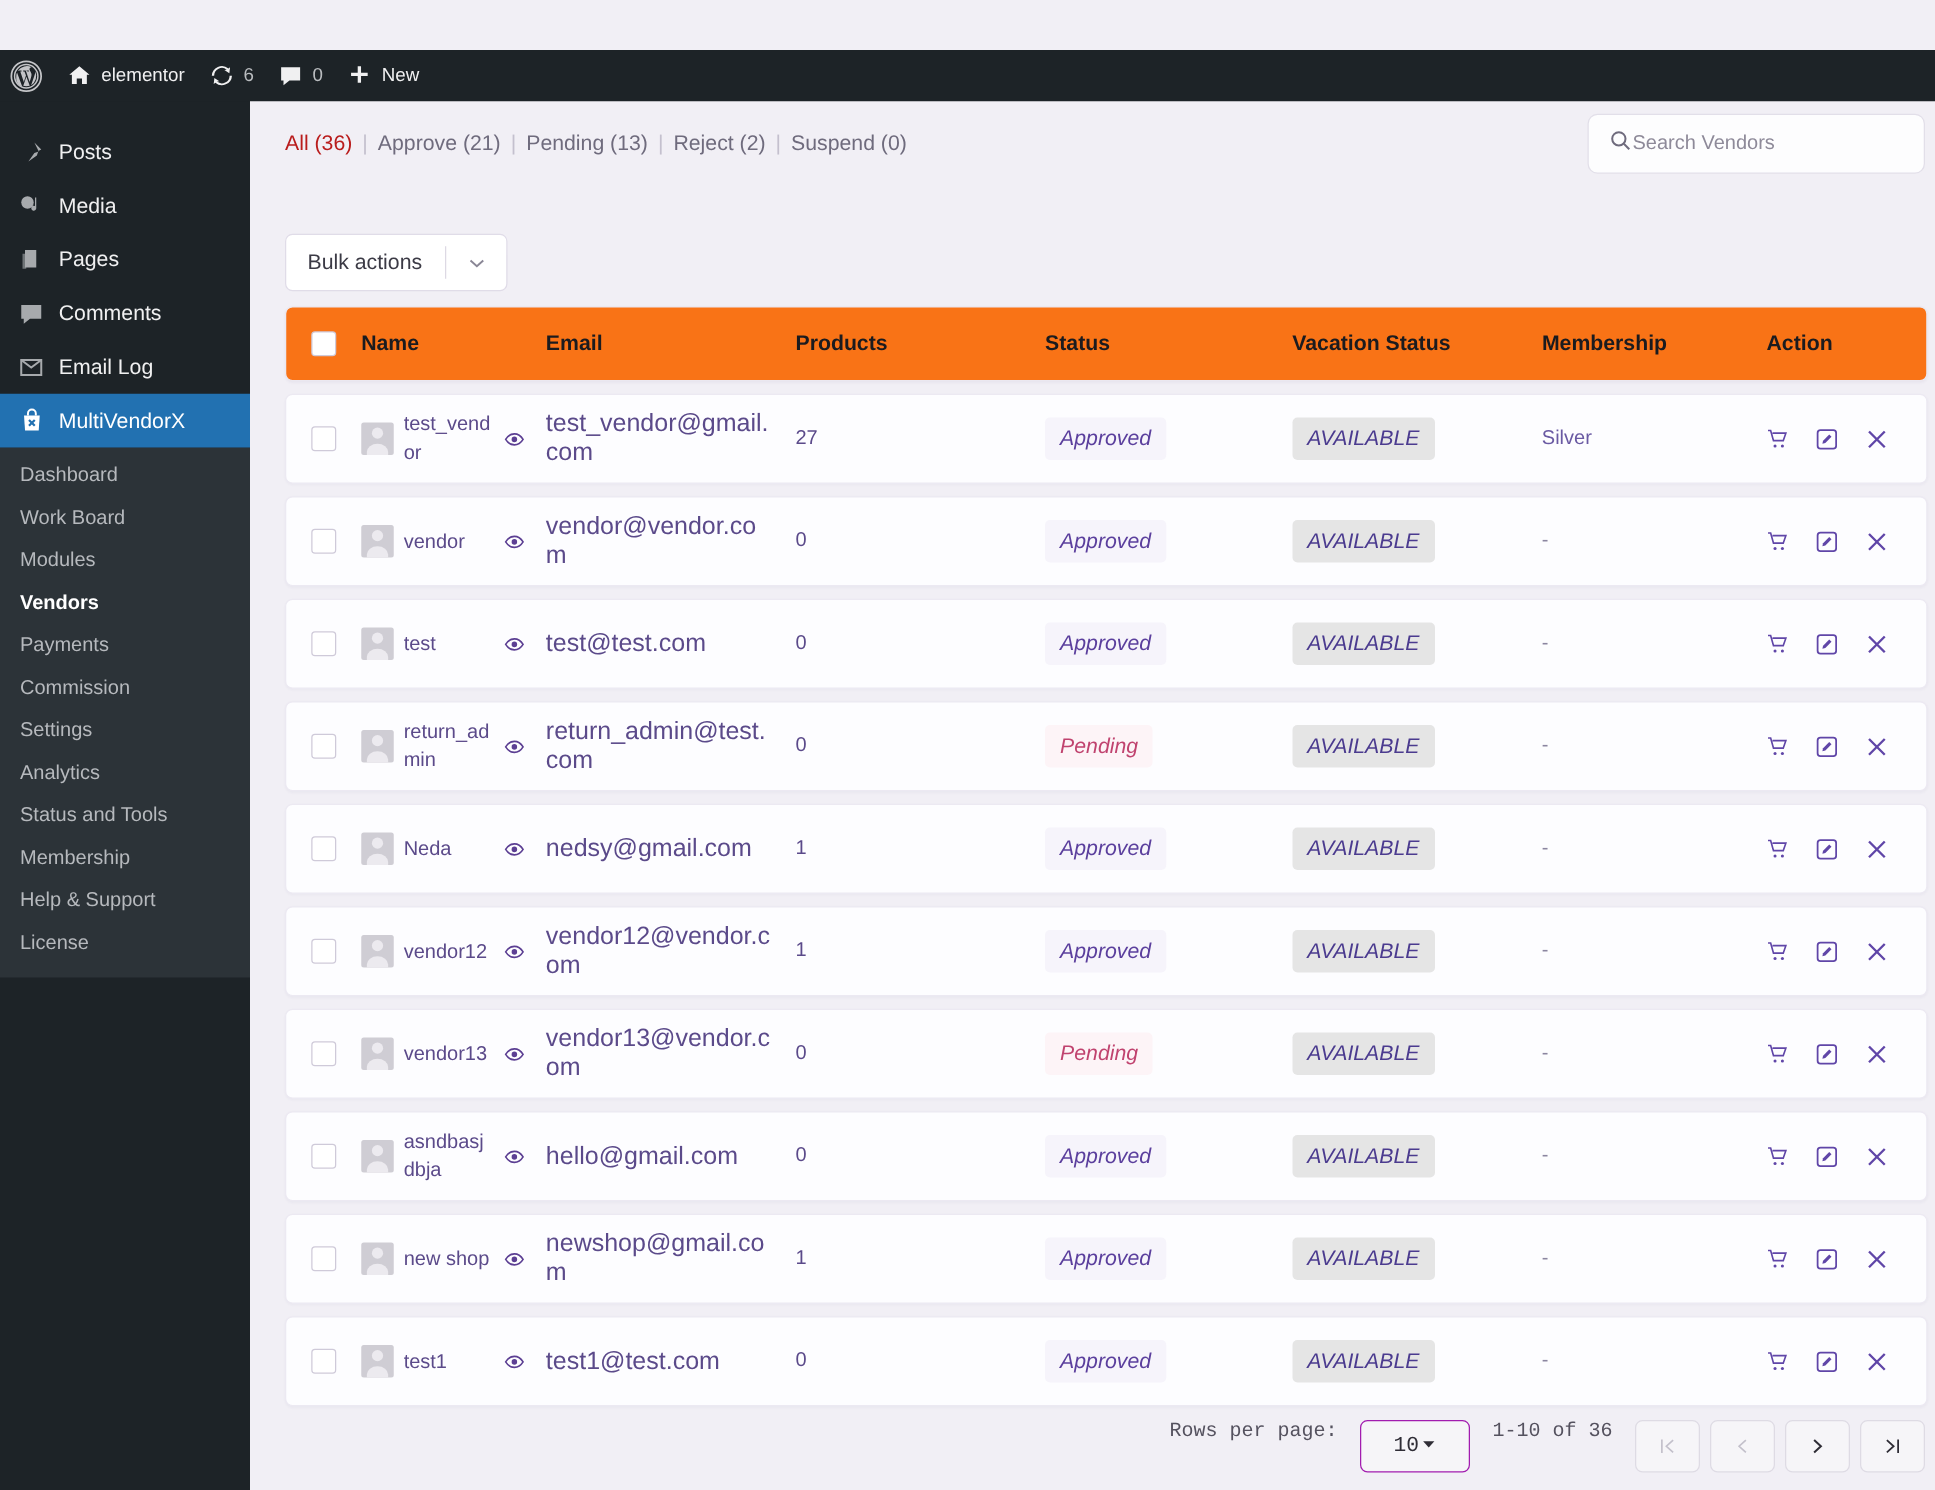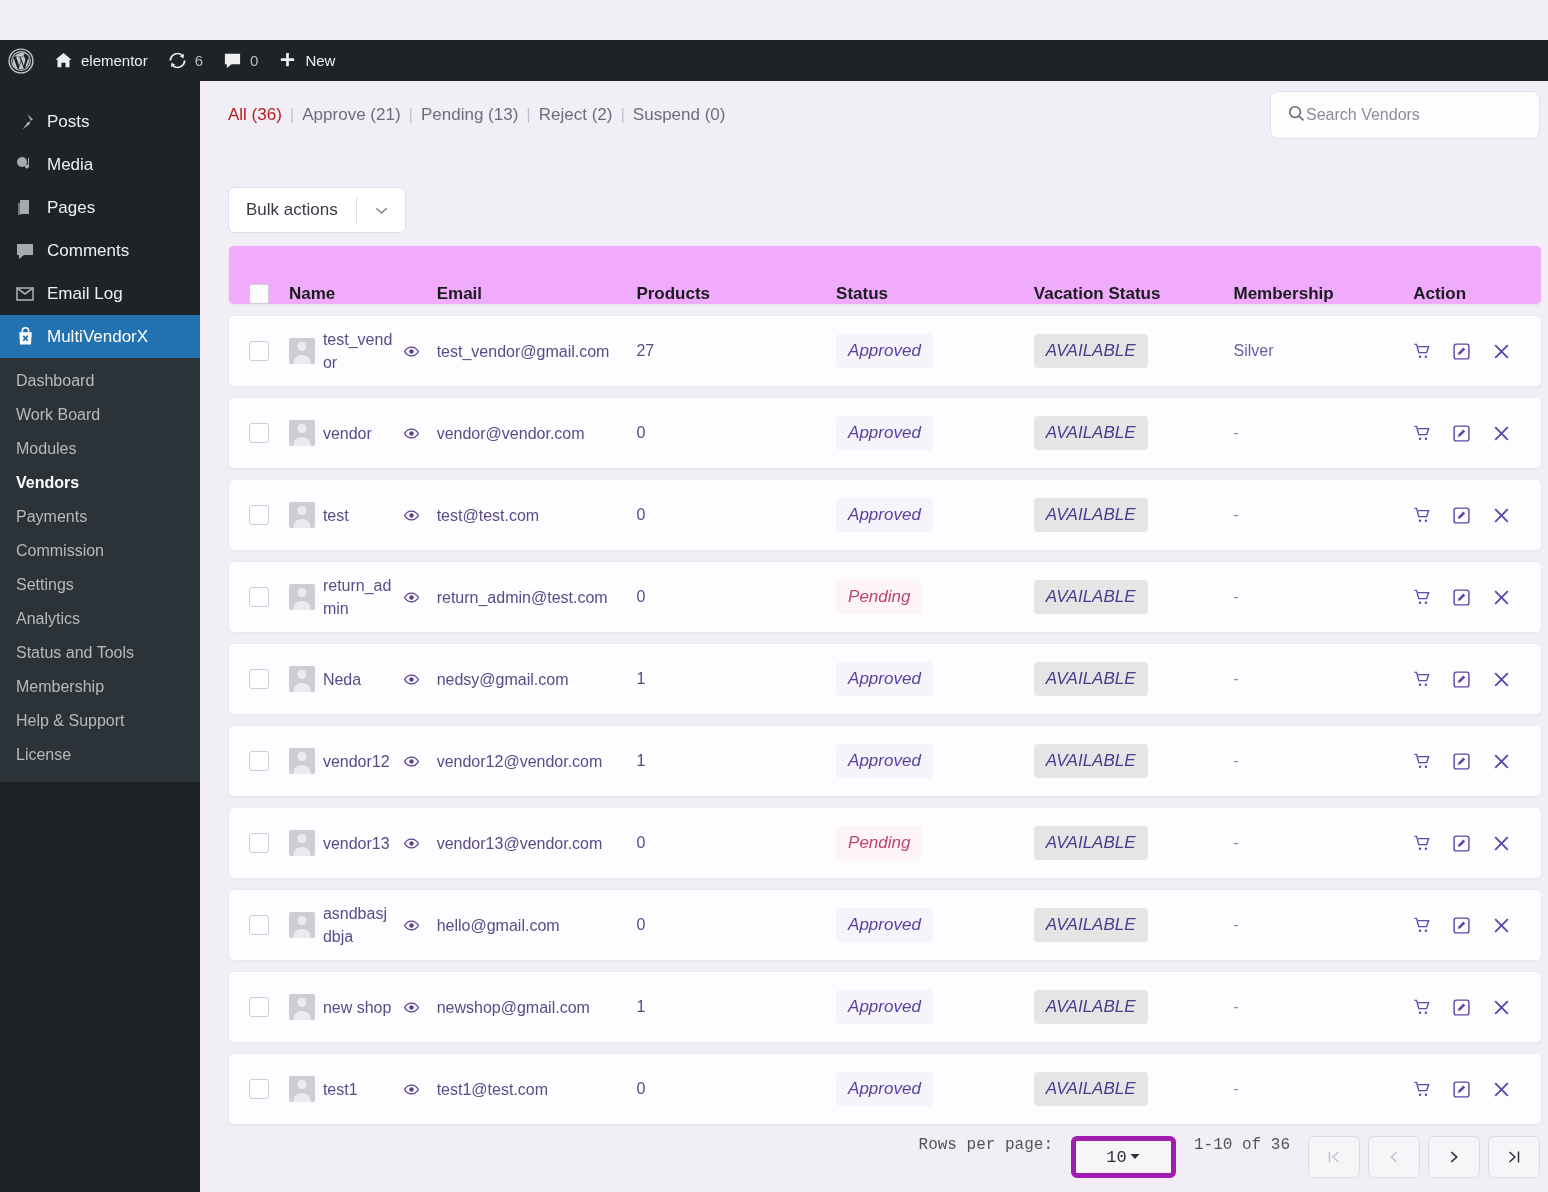--- a/index.html
+++ b/index.html
@@ -117,25 +117,25 @@
     flex: 1; padding-left: 17px;
     font-size: 17px; color: #3b3a45;
   }
   .bulkactions .ba-div { width:1px; height:26px; background:#ddd9e4; }
   .bulkactions .ba-chev { width: 48px; display:flex; justify-content:center; align-items:center; color:#8a8796; }
 
   
   #table { position: absolute; left: 28px; top: 204px; width: 1314px; }
 
   .thead {
-    background: #f0abfc;
+    background: #f97316;
     border: 1px solid #ebe8f0;
     border-radius: 6px;
     height: 60px;
-    display: flex; align-items: flex-end;
+    display: flex; align-items: center;
     box-shadow: 0 1px 2px rgba(80,60,120,.05);
   }
   .row {
     background: #fdfdff;
     border: 1px solid #ece9f2;
     border-radius: 6px;
     min-height: 72px;
     display: flex; align-items: center;
     margin-top: 10px;
     box-shadow: 0 1px 2px rgba(80,60,120,.045);
@@ -171,21 +171,21 @@
     content:""; position:absolute; left:50%; bottom:-4px;
     transform: translateX(-50%);
     width:17px; height:13px; border-radius:50% 50% 0 0; background:#eceaef;
   }
   .vname {
     font-size: 16px; color: #5b4a8a; line-height: 23px;
     width: 72px; word-break: break-word;
   }
   .eye { color:#5c3f93; display:flex; align-items:center; cursor:pointer; }
 
-  .cell-text { font-size: 16px; color: #5b4a8a; line-height: 23px; padding-right: 18px; word-break: break-word; }
+  .cell-text { font-size: 20px; color: #5b4a8a; line-height: 23px; padding-right: 18px; word-break: break-word; }
   .num { font-size: 16px; color: #5b4a8a; }
 
   .pill {
     display: inline-block;
     padding: 7px 12px; border-radius: 4px;
     font-size: 17px;
     font-style: italic;
   }
   .pill.approved { background:#f6f4fb; color:#5b3f9d; }
   .pill.pending  { background:#fdf4f7; color:#c0436f; }
@@ -195,23 +195,23 @@
 
   .acticon { color:#6046a8; cursor:pointer; display:flex; align-items:center; }
 
   
   #pagination {
     position: absolute; right: 8px; bottom: 14px;
     display: flex; align-items: flex-start; gap: 18px; font-family: Liberation Mono, monospace;
   }
   .rpp-label { font-size: 16px; color: #55525f; }
   .rpp-select {
-    width: 105px; height: 42px;
+    width: 88px; height: 42px;
     background: #f6f5f8;
-    border: 5px solid #a21caf; border-radius: 6px;
+    border: 1px solid #a21caf; border-radius: 6px;
     display:flex; align-items:center; justify-content:center; gap:2px;
     font-size: 17px; color:#2f2d36; cursor:pointer;
   }
   .range { font-size: 16px; color: #55525f; }
   .pgbtns { display:flex; gap: 8px; }
   .pgbtn {
     width: 52px; height: 42px;
     background: #f6f5f8;
     border: 1px solid #dedbe4; border-radius: 6px;
     display:flex; align-items:center; justify-content:center;

